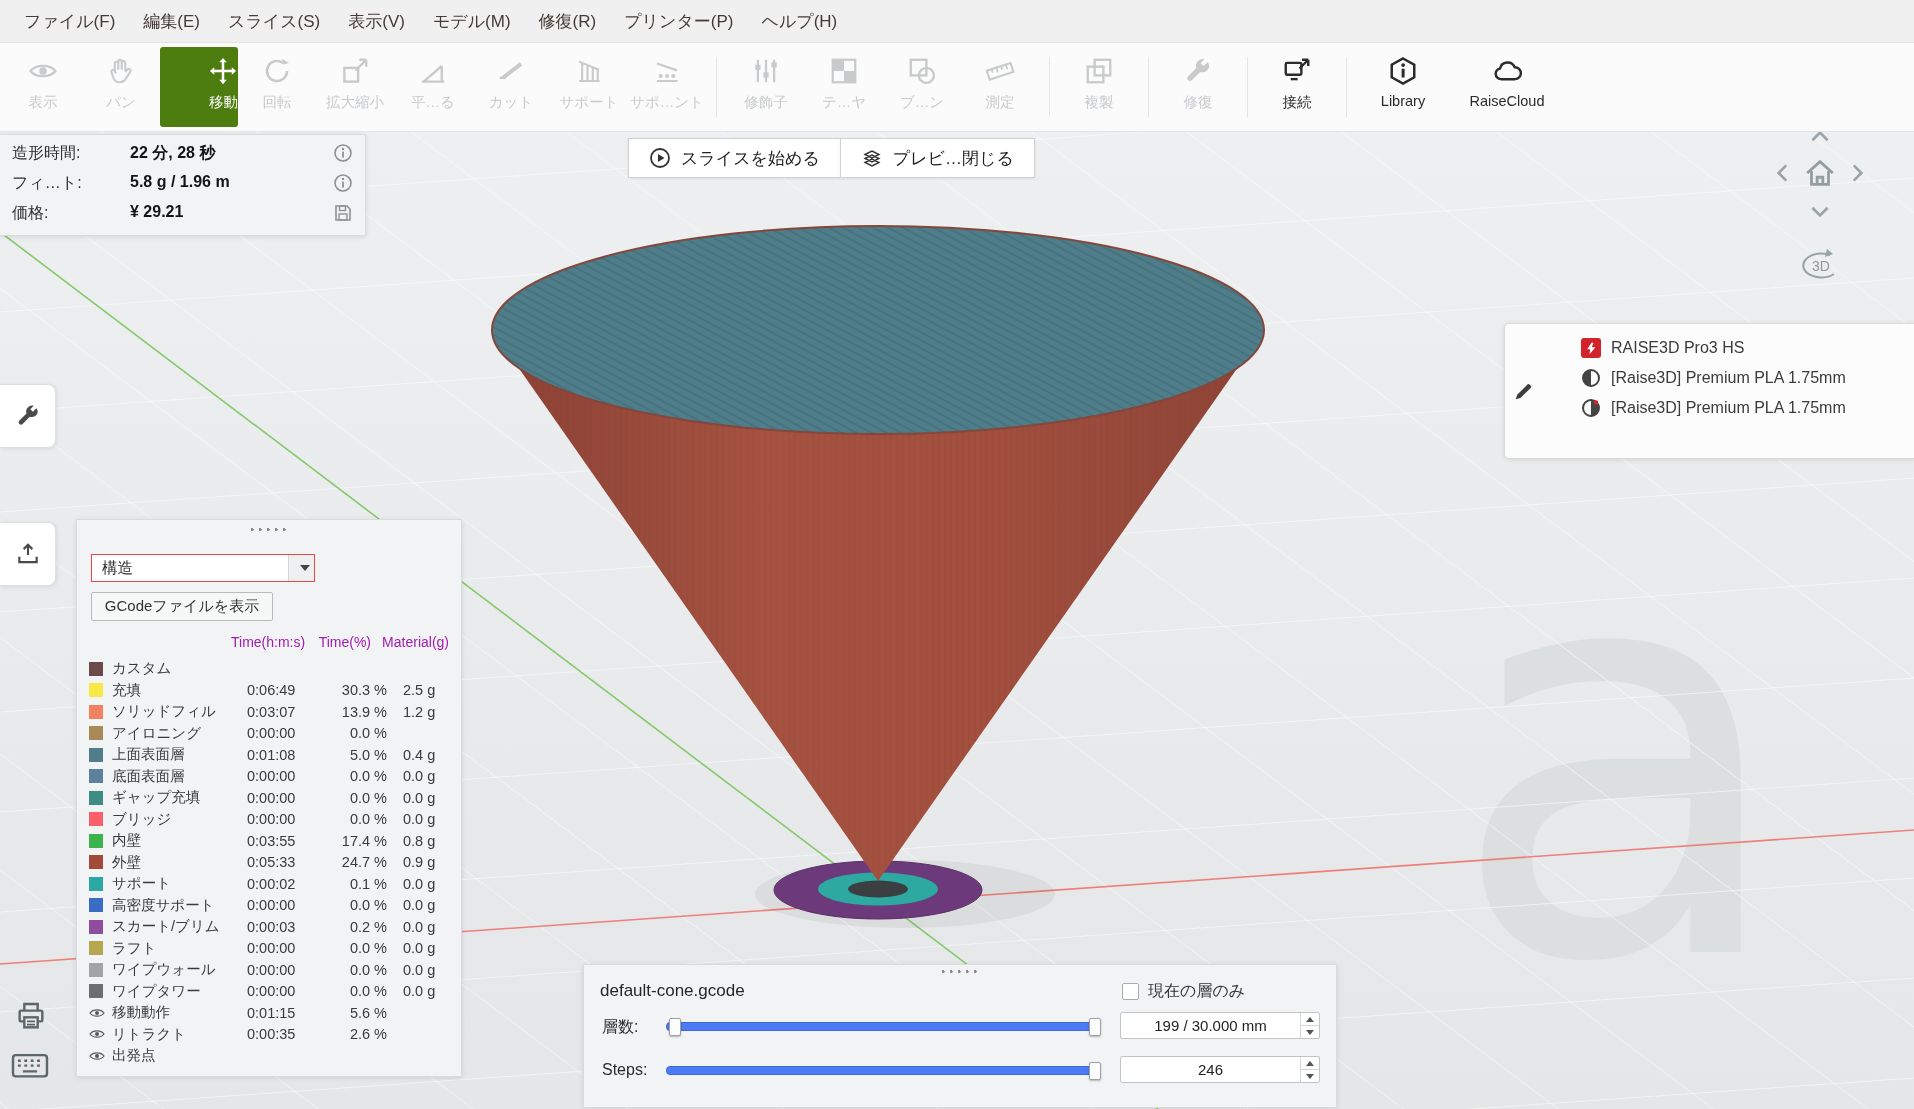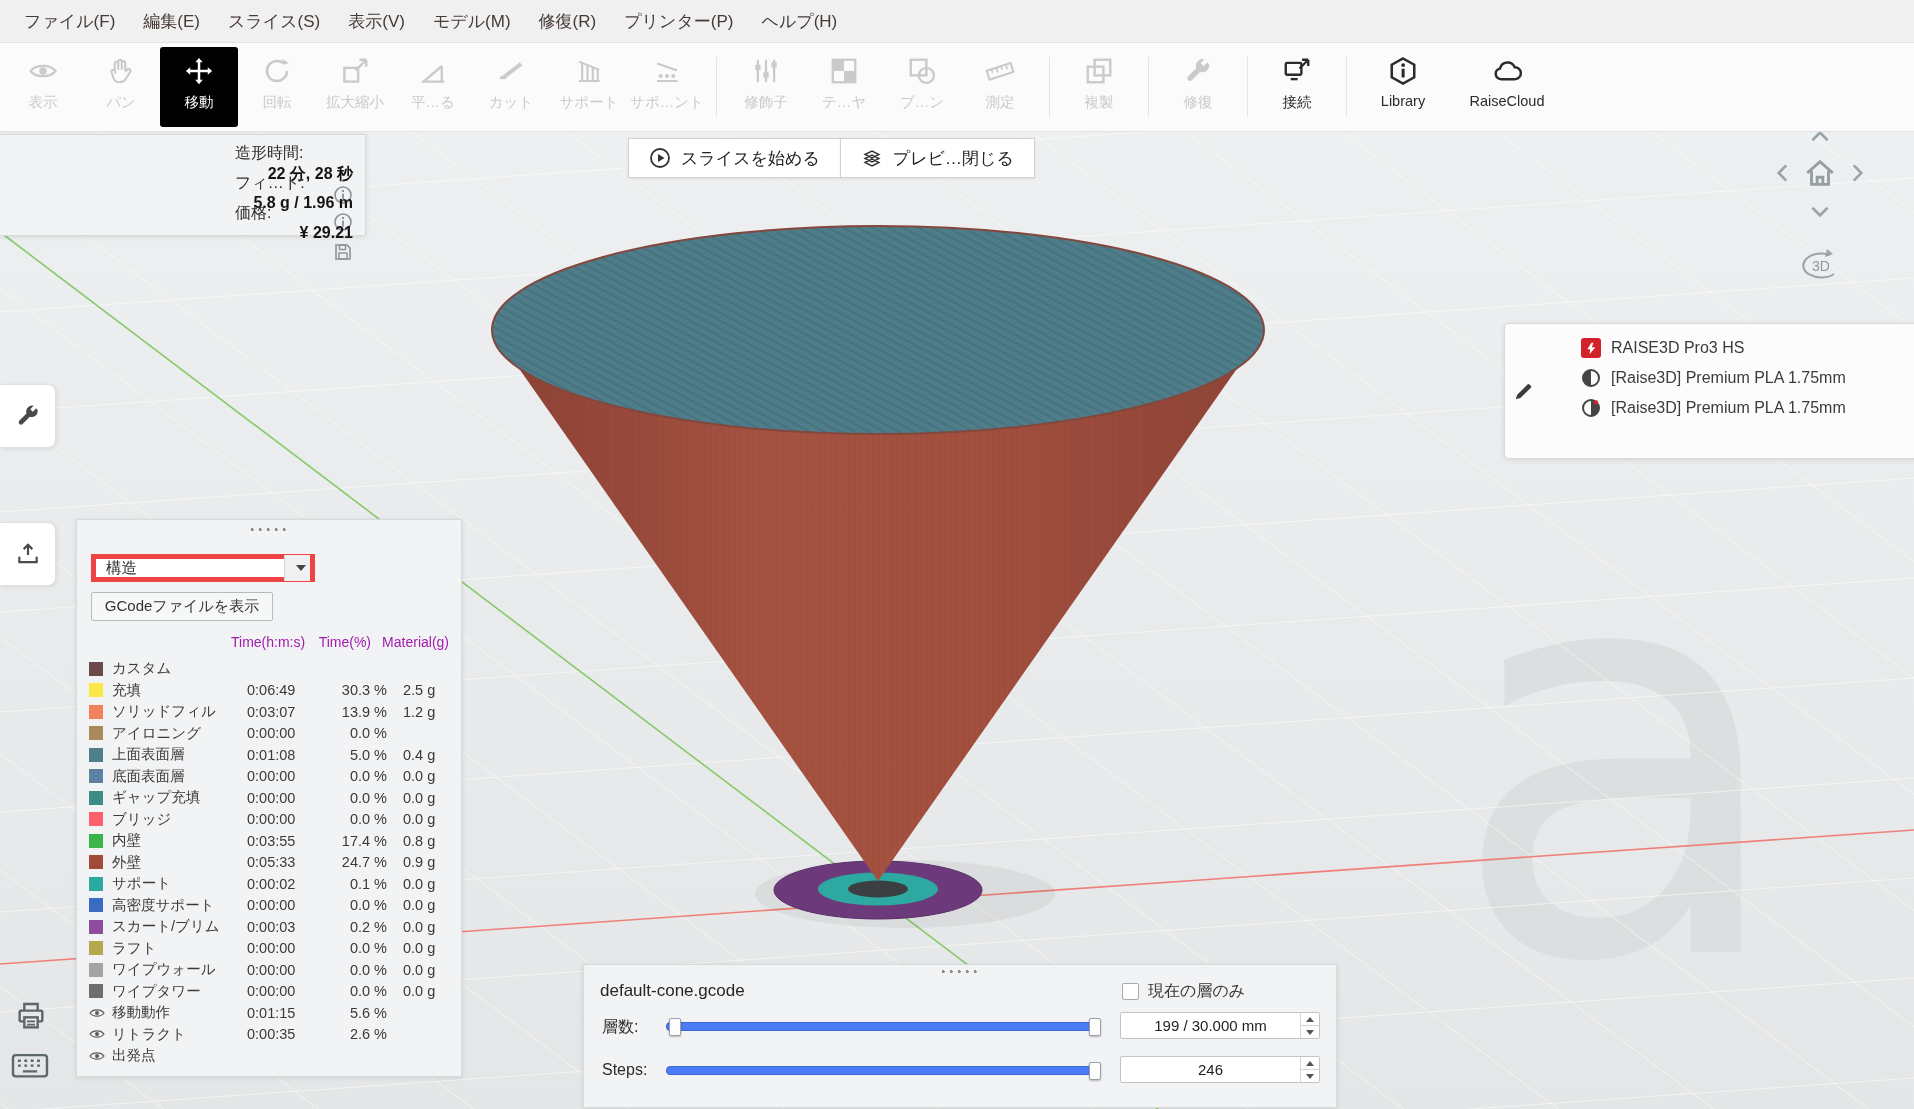--- a/index.html
+++ b/index.html
@@ -7,38 +7,38 @@
   .app { position:relative; width:1914px; height:1109px; }
 
   
   .menubar { position:absolute; left:0; top:0; width:100%; height:43px; background:#f0f0f0; border-bottom:1px solid #e3e3e3; display:flex; align-items:center; padding-left:10px; z-index:40; }
   .menu-item { padding:0 14px; font-size:17px; color:#463a36; line-height:43px; cursor:default; }
 
   
   .toolbar { position:absolute; left:0; top:43px; width:100%; height:89px; background:#fbfbfc; border-bottom:1px solid #e2e3e4; display:flex; align-items:stretch; padding-left:4px; z-index:40; }
   .tb-cell { width:78px; margin:4px 0; display:flex; flex-direction:column; align-items:center; justify-content:flex-start; padding-top:9px; gap:7px; color:#c8cacb; border-radius:3px; }
   .tb-cell.enabled { color:#2b2b2b; }
-  .tb-cell.active { color:#ffffff; background:#000000; }
+  .tb-cell.active { color:#ffffff; background:#4d7c0f;align-items:flex-end; }
   .tb-cell.wide  { width:92px; }
   .tb-cell.wider { width:116px; }
   .tb-ico { width:30px; height:30px; flex:none; }
   .tb-lbl { font-size:14.5px; white-space:nowrap; }
   .tb-sep { width:1px; background:#e4e5e6; margin:14px 10px; }
 
   
   .viewport { position:absolute; left:0; top:132px; width:1914px; height:977px; background:linear-gradient(#edeff0,#e4e6e7); }
   .viewport svg { position:absolute; left:0; top:0; }
 
   
   .panel { position:absolute; background:#f2f3f4; border:1px solid #d8dadb; box-shadow:0 1px 5px rgba(0,0,0,0.10); z-index:30; }
   .dots { width:40px; height:6px; background:radial-gradient(circle at 2.2px 2.6px, #8b8b8b 1.3px, transparent 1.7px); background-size:8px 6px; background-repeat:repeat-x; }
 
   
   .info-panel { left:0; top:134px; width:366px; height:102px; border-left:none; padding:8px 12px 0 12px; }
-  .info-row { display:flex; align-items:flex-end; height:30px;flex-direction:column; }
+  .info-row { display:flex; align-items:flex-start; height:30px; }
   .info-label { width:118px; font-size:16px; color:#2e2e2e; }
   .info-value { flex:1; font-size:16px; font-weight:bold; color:#141414; }
   .info-ico { width:20px; height:20px; flex:none; }
 
   
   .action-bar { position:absolute; left:629px; top:138px; display:flex; z-index:30; }
   .act-btn { height:40px; background:#ffffff; border:1px solid #cfd1d2; margin-left:-1px; display:flex; align-items:center; gap:10px; padding:8px 20px; font-size:17px; color:#222; box-shadow:0 1px 3px rgba(0,0,0,0.07); }
   .act-ico { width:22px; height:22px; flex:none; }
   .caret-down { width:0; height:0; border-left:5px solid transparent; border-right:5px solid transparent; border-top:6px solid #444; margin-left:6px; }
 
@@ -51,21 +51,21 @@
   
   .printer-panel { left:1504px; top:323px; width:412px; height:136px; background:#fcfcfd; border-radius:5px 0 0 5px; padding:9px 8px 0 40px; }
   .pp-row { display:flex; align-items:center; gap:10px; height:30px; font-size:16px; color:#3b3b3b; white-space:nowrap;padding-left:36px; }
   .pp-badge { width:20px; height:20px; background:#d2232a; border-radius:3px; color:#fff; font-size:11px; font-weight:bold; display:flex; align-items:center; justify-content:center; flex:none; }
   .pp-ico { width:20px; height:20px; flex:none; }
   .pp-pencil { position:absolute; left:8px; top:56px; width:22px; height:22px; }
 
   
   .structure-panel { left:76px; top:519px; width:386px; height:558px; }
   .sp-dots { position:absolute; left:173px; top:7px; }
-  .sp-select { position:absolute; left:14px; top:34px; width:224px; height:28px; background:#fff; border:5px solid #ef4444; display:flex; align-items:center; font-size:15.5px; color:#2f2f2f; padding-left:10px; }
+  .sp-select { position:absolute; left:14px; top:34px; width:224px; height:28px; background:#fff; border:1px solid #ef4444; display:flex; align-items:center; font-size:15.5px; color:#2f2f2f; padding-left:10px; }
   .sp-select-caret { margin-left:auto; width:26px; height:26px; border-left:1px solid #d3d5d6; background:#eef0f1; display:flex; align-items:center; justify-content:center; }
   .sp-gcode { position:absolute; left:14px; top:72px; width:182px; height:29px; background:#f6f7f7; border:1px solid #b8bbbd; border-radius:2px; font-size:15px; color:#333; display:flex; align-items:center; justify-content:center; }
   .sp-head { position:absolute; left:0; top:114px; width:100%; display:flex; padding:0 12px; font-size:14px; color:#a21caf; }
   .sp-rows { position:absolute; left:0; top:138px; width:100%; }
   .sp-row { display:flex; align-items:center; height:21.5px; padding:0 12px; font-size:14.5px; color:#3a3a3a; }
   .sp-swatch { width:14px; height:14px; margin-right:9px; flex:none; background:#bbb; }
   .sp-eye { width:16px; height:12px; margin-right:7px; flex:none; }
   .sp-name { flex:1; white-space:nowrap; overflow:hidden; }
   .sp-time { width:80px; }
   .sp-pct { width:60px; text-align:right; }

